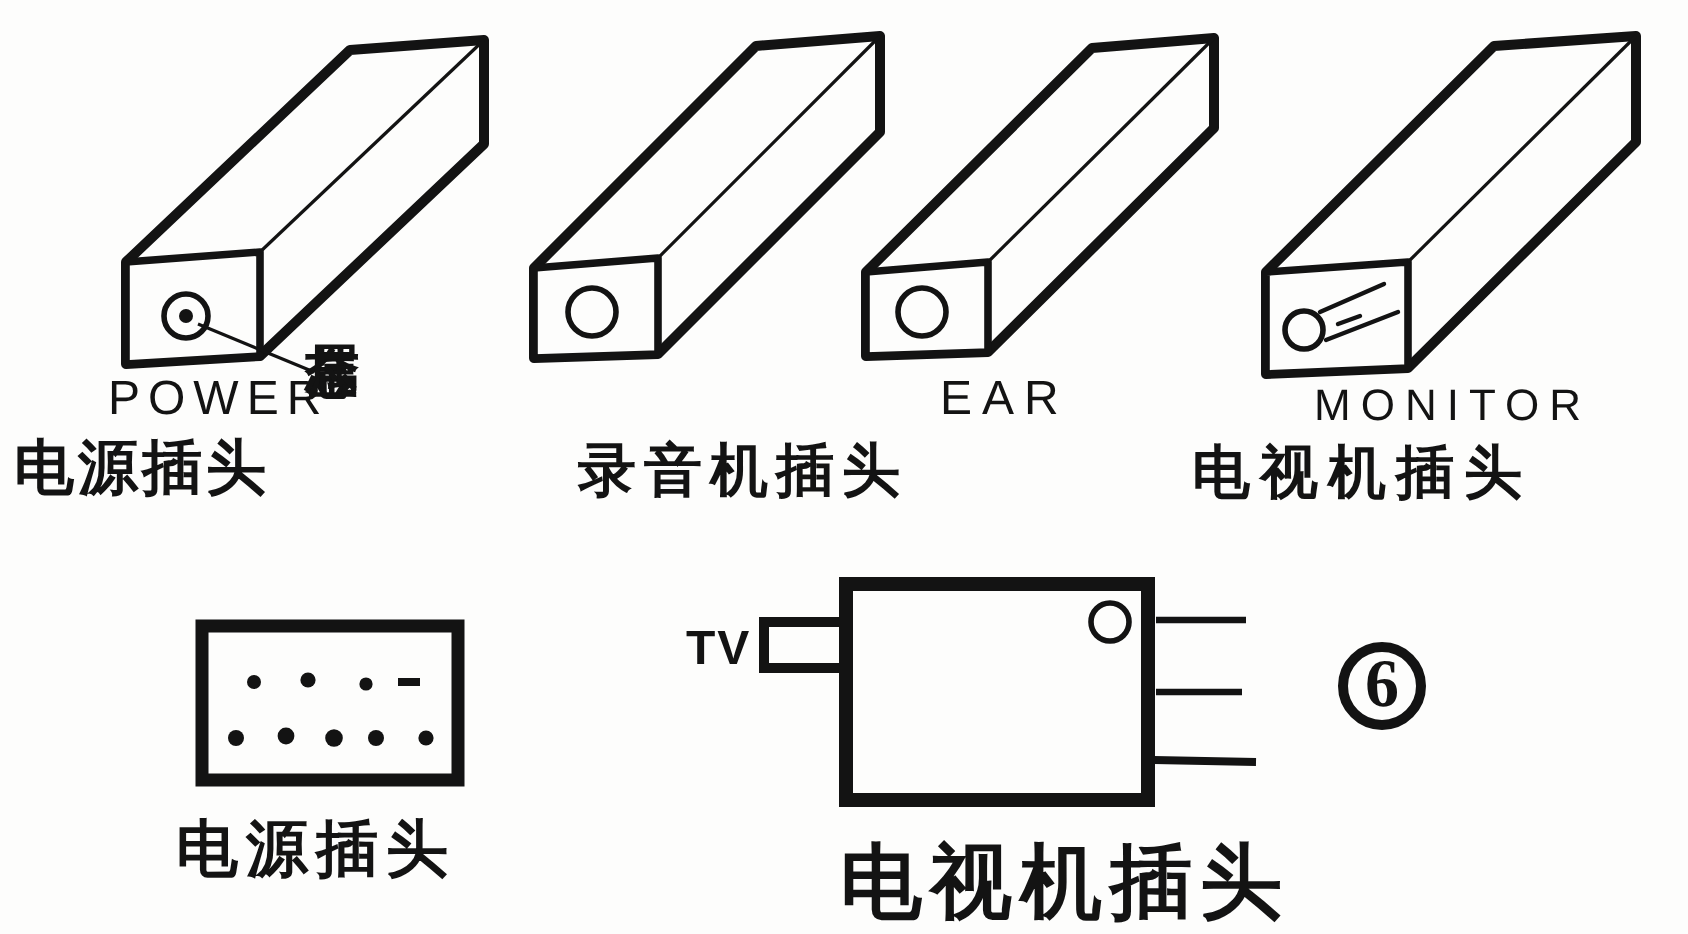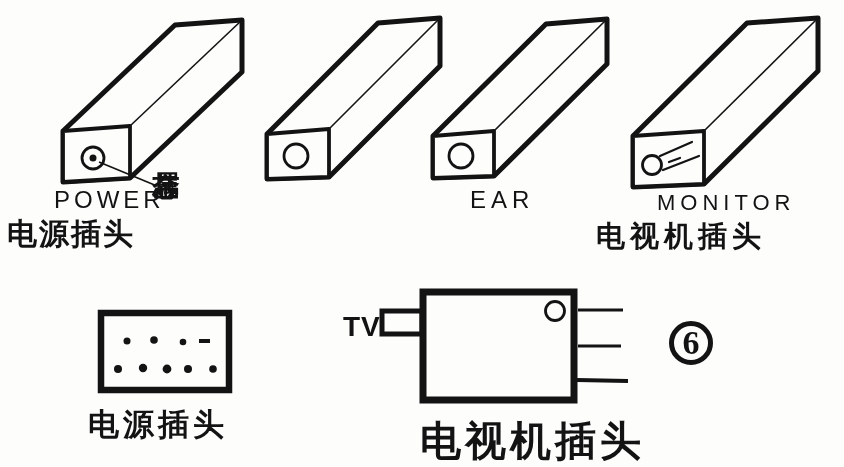--- a/index.html
+++ b/index.html
@@ -96,25 +96,26 @@
       <circle class="hole" cx="555" cy="311" r="9.5"></circle>
       <path class="wire" d="M578,310 L623,310"></path>
       <path class="wire" d="M578,346 L621,346"></path>
       <path class="wire-heavy" d="M577,380 L628,381"></path>
     </g>
   </svg>
 
   <div class="t en" style="left:54px;  top:186px; font-size:24px; letter-spacing:4px;">POWER</div>
   <div class="t en" style="left:437px; top:186px; font-size:24px; letter-spacing:5px;margin-left:33px;">EAR</div>
   <div class="t en" style="left:617px; top:190px; font-size:22px; letter-spacing:5px;margin-left:40px;">MONITOR</div>
-  <div class="t en" style="left:343px; top:311px; font-size:28px; font-weight:700; letter-spacing:1px;">TV</div>
+  <div class="t en" style="left:343px; top:311px; font-size:24px; font-weight:700; letter-spacing:1px;">TV</div>
 
   <div class="t cn vert" style="left:152px; top:151px; font-size:27px;">金属芯</div>
 
   <div class="t cn" style="left:7px;   top:214px; font-size:30px; letter-spacing:2px;">电源插头</div>
+  <div class="t cn" style="left:289px; top:216px; font-size:29px; letter-spacing:4px;">录音机插头</div>
   <div class="t cn" style="left:596px; top:217px; font-size:29px; letter-spacing:5px;">电视机插头</div>
   <div class="t cn" style="left:88px;  top:404px; font-size:31px; letter-spacing:4px;">电源插头</div>
   <div class="t cn" style="left:420px; top:414px; font-size:41px; letter-spacing:4px;">电视机插头</div>
 
   <div class="fig-badge" style="left:669px; top:321px;">
     <span>6</span>
   </div>
 
 </div>
 

